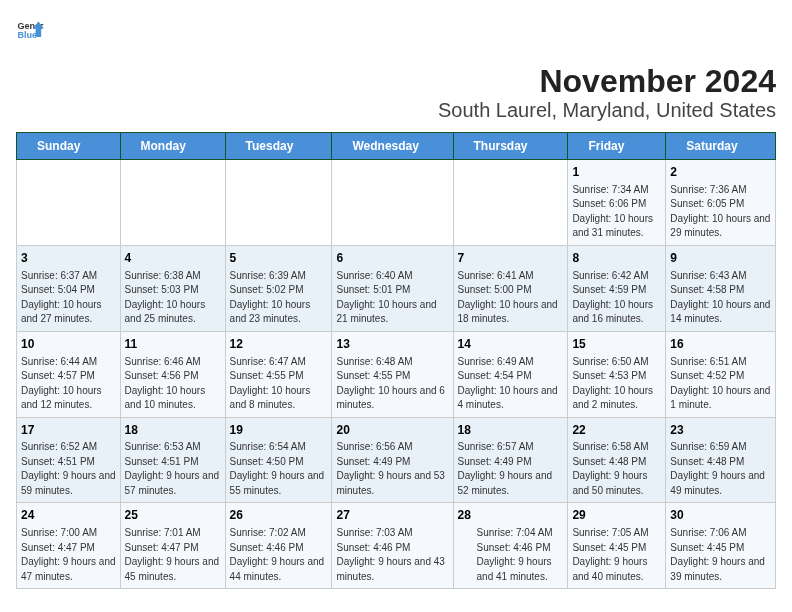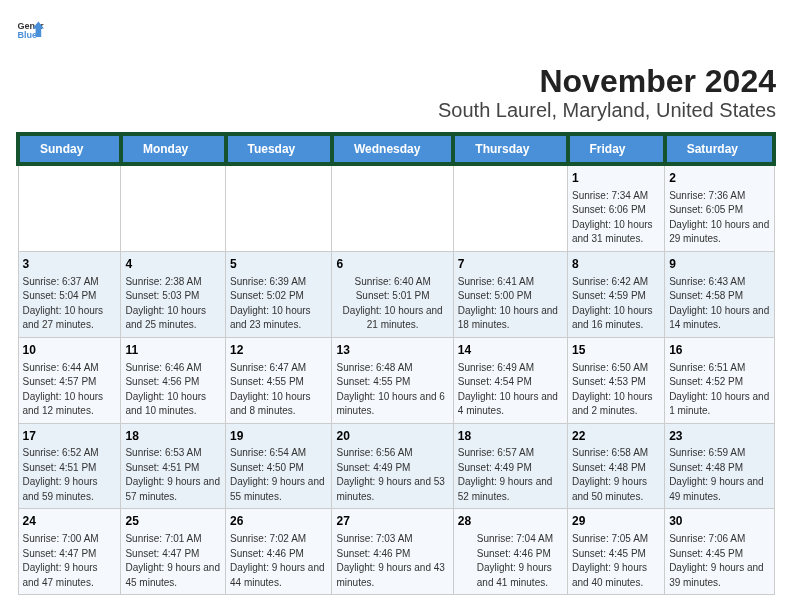--- a/index.html
+++ b/index.html
@@ -44,21 +44,21 @@
       border-collapse: collapse;
       font-size: 11px;
     }
     thead tr th {
       background-color: #4a90d9;
       color: #fff;
       padding: 6px 20px;
       text-align: left;
       font-size: 12px;
       font-weight: bold;
-      border: 4px solid #14532d;
+      border: 1px solid #14532d;
     }
     tbody tr td {
       border: 1px solid #ccc;
       vertical-align: top;
       padding: 4px;
       min-height: 70px;
       background: #fff;
       line-height: 1.4;
     }
     tbody tr:nth-child(odd) td {
@@ -133,33 +133,33 @@
       </tr>
       <tr>
         <td>
           <span class="day-number">3</span>
           <div class="day-info" style="white-space: pre-line;">Sunrise: 6:37 AM
 Sunset: 5:04 PM
 Daylight: 10 hours and 27 minutes.</div>
         </td>
         <td>
           <span class="day-number">4</span>
-          <div class="day-info" style="white-space: pre-line;">Sunrise: 2:38 AM
+          <div class="day-info" style="white-space: pre-line;">Sunrise: 6:38 AM
 Sunset: 5:03 PM
 Daylight: 10 hours and 25 minutes.</div>
         </td>
         <td>
           <span class="day-number">5</span>
           <div class="day-info" style="white-space: pre-line;">Sunrise: 6:39 AM
 Sunset: 5:02 PM
 Daylight: 10 hours and 23 minutes.</div>
         </td>
         <td>
           <span class="day-number">6</span>
-          <div class="day-info" style="white-space: pre-line; text-align: center;">Sunrise: 6:40 AM
+          <div class="day-info" style="white-space: pre-line;">Sunrise: 6:40 AM
 Sunset: 5:01 PM
 Daylight: 10 hours and 21 minutes.</div>
         </td>
         <td>
           <span class="day-number">7</span>
           <div class="day-info" style="white-space: pre-line;">Sunrise: 6:41 AM
 Sunset: 5:00 PM
 Daylight: 10 hours and 18 minutes.</div>
         </td>
         <td>

